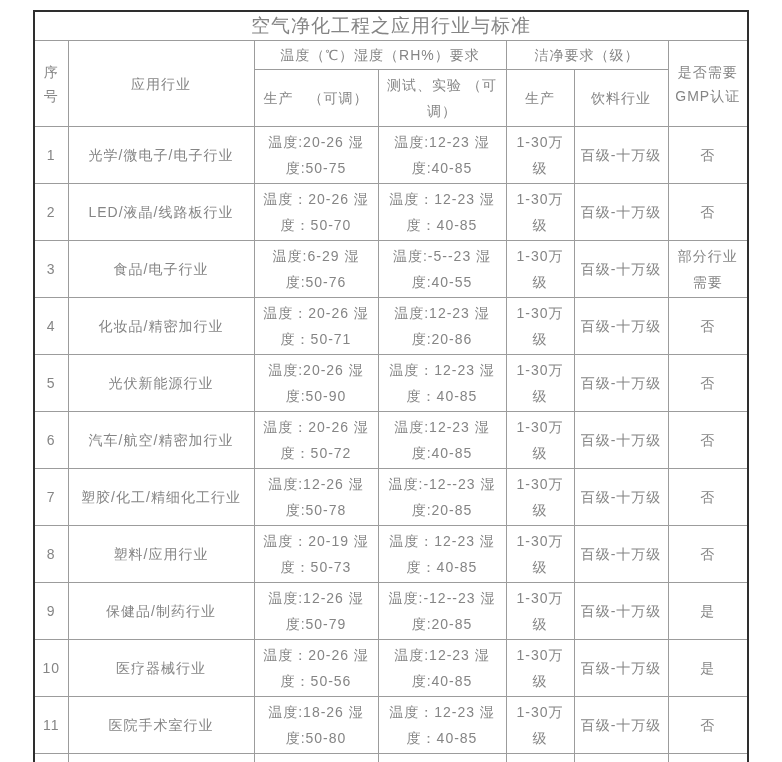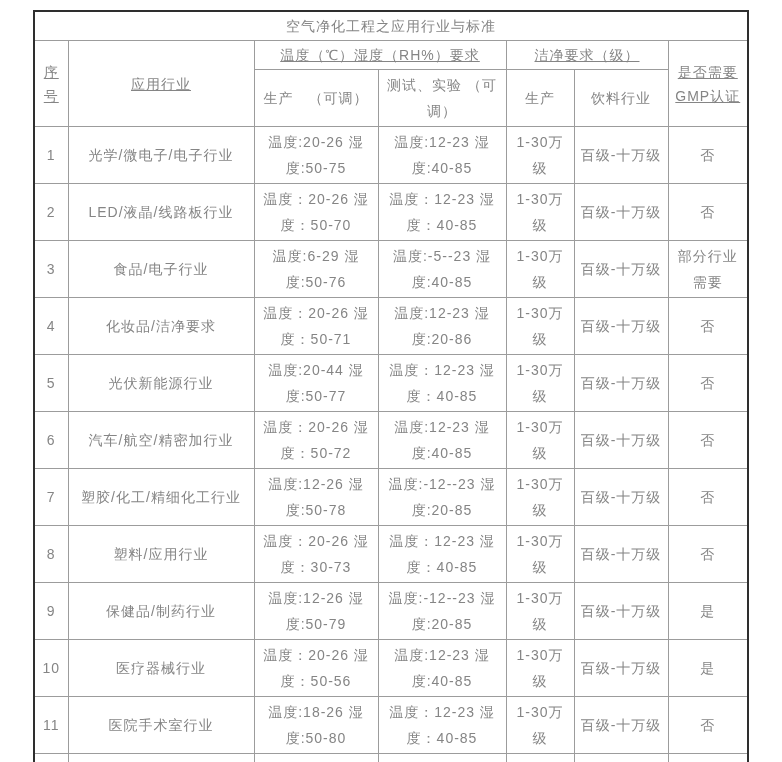--- a/index.html
+++ b/index.html
@@ -31,27 +31,26 @@
     text-align: center;
     vertical-align: middle;
     padding: 2px 3px;
     letter-spacing: 1px;
     line-height: 26px;
     overflow: hidden;
     word-break: normal;
   }
   tr.title-row td {
     height: 24px;
-    font-size: 14px;
+    font-size: 19px;
     line-height: 24px;
   }
   tr.header-row-1 th {
     height: 24px;
     line-height: 24px;
-    text-decoration: underline;
   }
   tr.header-row-2 th {
     height: 50px;
   }
   tbody td {
     height: 48px;
   }
   col.c-no      { width: 34px; }
   col.c-ind     { width: 186px; }
   col.c-tprod   { width: 124px; }
@@ -108,38 +107,38 @@
         <td>温度：20-26 湿度：50-70</td>
         <td>温度：12-23 湿度：40-85</td>
         <td>1-30万级</td>
         <td>百级-十万级</td>
         <td>否</td>
       </tr>
       <tr>
         <td>3</td>
         <td>食品/电子行业</td>
         <td>温度:6-29 湿度:50-76</td>
-        <td>温度:-5--23 湿度:40-85</td>
+        <td>温度:-5--23 湿度:40-55</td>
         <td>1-30万级</td>
         <td>百级-十万级</td>
         <td>部分行业需要</td>
       </tr>
       <tr>
         <td>4</td>
-        <td>化妆品/洁净要求</td>
+        <td>化妆品/精密加行业</td>
         <td>温度：20-26 湿度：50-71</td>
         <td>温度:12-23 湿度:20-86</td>
         <td>1-30万级</td>
         <td>百级-十万级</td>
         <td>否</td>
       </tr>
       <tr>
         <td>5</td>
         <td>光伏新能源行业</td>
-        <td>温度:20-44 湿度:50-77</td>
+        <td>温度:20-26 湿度:50-90</td>
         <td>温度：12-23 湿度：40-85</td>
         <td>1-30万级</td>
         <td>百级-十万级</td>
         <td>否</td>
       </tr>
       <tr>
         <td>6</td>
         <td>汽车/航空/精密加行业</td>
         <td>温度：20-26 湿度：50-72</td>
         <td>温度:12-23 湿度:40-85</td>
@@ -152,21 +151,21 @@
         <td>塑胶/化工/精细化工行业</td>
         <td>温度:12-26 湿度:50-78</td>
         <td>温度:-12--23 湿度:20-85</td>
         <td>1-30万级</td>
         <td>百级-十万级</td>
         <td>否</td>
       </tr>
       <tr>
         <td>8</td>
         <td>塑料/应用行业</td>
-        <td>温度：20-26 湿度：30-73</td>
+        <td>温度：20-19 湿度：50-73</td>
         <td>温度：12-23 湿度：40-85</td>
         <td>1-30万级</td>
         <td>百级-十万级</td>
         <td>否</td>
       </tr>
       <tr>
         <td>9</td>
         <td>保健品/制药行业</td>
         <td>温度:12-26 湿度:50-79</td>
         <td>温度:-12--23 湿度:20-85</td>

